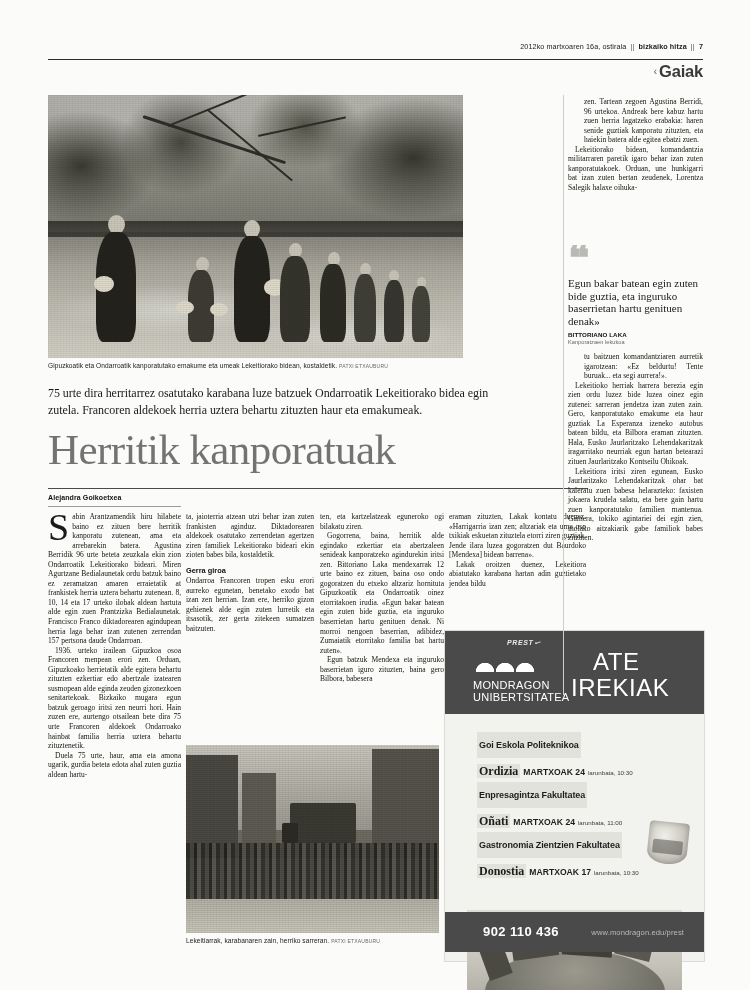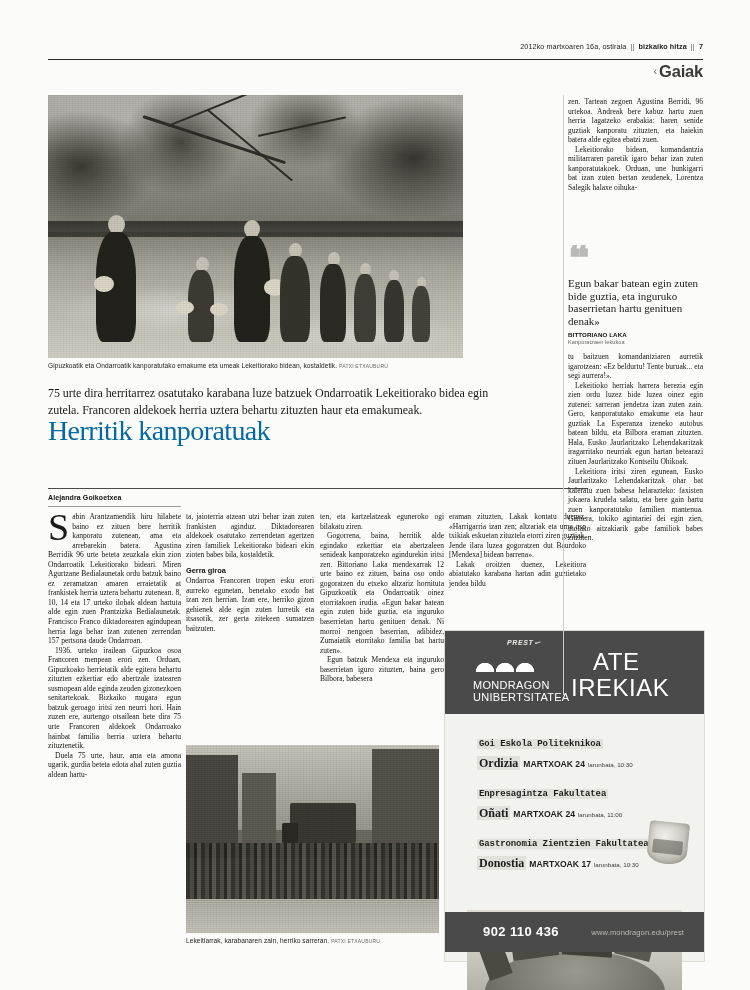--- a/index.html
+++ b/index.html
@@ -101,24 +101,24 @@
   }
   .caption-top{position:absolute;left:48px;top:362px;width:420px;}
 
   
   .standfirst{
     position:absolute;left:48px;top:385px;width:445px;
     font-family:"Liberation Serif", serif;
     font-size:12px;line-height:16.5px;color:#1a1a1a;letter-spacing:-.05px;
   }
   .headline{
-    position:absolute;left:48px;top:408px;width:470px;
+    position:absolute;left:48px;top:427px;width:470px;
     font-family:"Liberation Serif", serif;
     font-weight:normal;
-    font-size:28px;line-height:46px;color:#0369a1;letter-spacing:-.6px;
+    font-size:43px;line-height:46px;color:#737373;letter-spacing:-.6px;
   }
   .rule-under-head{
     position:absolute;left:48px;top:488px;width:540px;height:1px;background:#4a4a4a;
   }
 
   
   .byline{
     position:absolute;left:48px;top:494px;
     font-family:"Liberation Sans", sans-serif;
     font-weight:bold;font-size:7px;color:#111;letter-spacing:.1px;
@@ -156,21 +156,21 @@
   #col4{left:449px;top:512px;width:137px;}
 
   
   .side{
     position:absolute;left:568px;width:135px;
     font-family:"Liberation Serif", serif;
     font-size:7.55px;line-height:9.55px;
     text-align:justify;color:#16160f;
   }
   .side p{margin:0;text-indent:7px;}
-  .side p.first{text-indent:0;}
+  .side p.first{text-indent:0;margin-left:16px;}
   #side-top{top:97px;}
   #side-bot{top:352px;}
   .pullquote{
     position:absolute;left:568px;top:245px;width:135px;
   }
   .pullquote .qmark{
     font-family:"Liberation Sans", sans-serif;
     font-size:40px;line-height:26px;font-weight:bold;color:#b9b9b5;
     letter-spacing:-3px;display:block;height:28px;overflow:hidden;
   }
@@ -264,23 +264,23 @@
     font-size:24px;font-weight:normal;color:#fff;letter-spacing:.5px;line-height:26px;
   }
   .ad-head2{
     position:absolute;left:126px;top:44px;
     font-family:"Liberation Sans", sans-serif;
     font-size:24px;font-weight:normal;color:#fff;letter-spacing:.5px;line-height:26px;
   }
   .ad-body{position:absolute;left:0;top:83px;width:100%;height:205px;background:#f2f2ef;}
   .ad-item{position:absolute;left:32px;}
   .ad-fac{
-    font-family:Liberation Mono, monospace;
+    font-family:Liberation Sans, sans-serif;
     font-size:9px;font-weight:bold;color:#1d1d1d;
-    background:#e2e2dc;display:inline-block;padding:0 2px;letter-spacing:-.1px;
+    background:#e2e2dc;display:inline-block;padding:8px 2px;letter-spacing:-.1px;
   }
   .ad-line{margin-top:3px;white-space:nowrap;}
   .ad-city{
     font-family:Liberation Serif, serif;
     font-size:12px;font-weight:bold;color:#1d1d1d;background:#e2e2dc;padding:0 2px;
   }
   .ad-date{
     font-family:"Liberation Sans", sans-serif;
     font-size:8.6px;font-weight:bold;color:#1d1d1d;padding-left:3px;
   }

